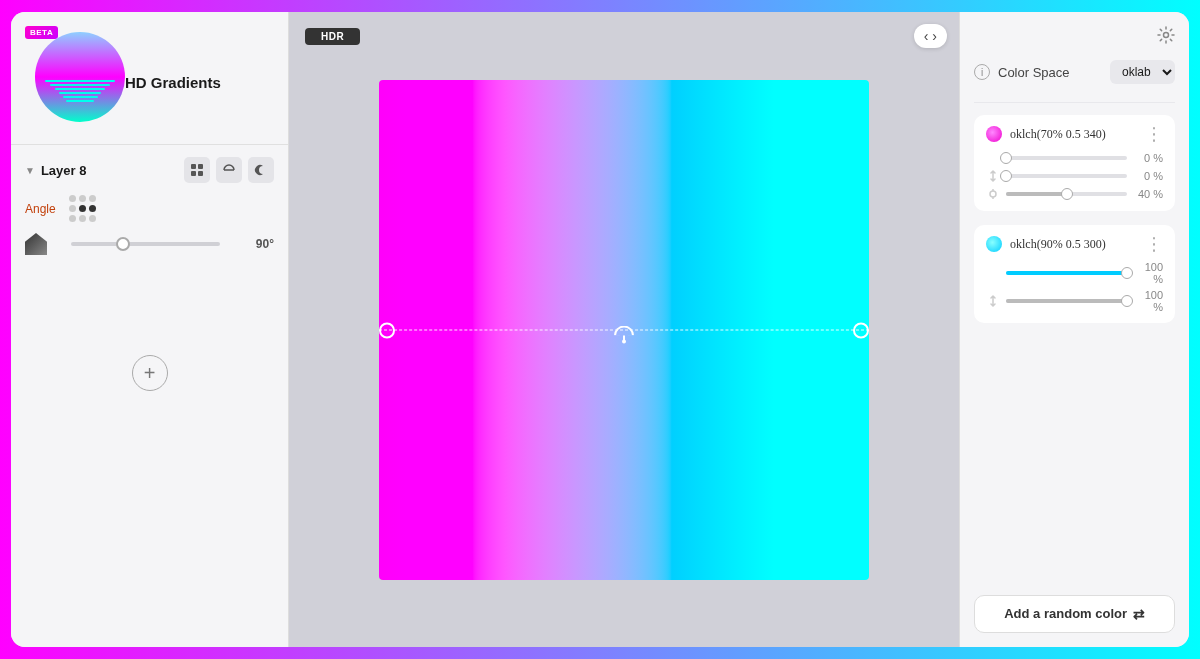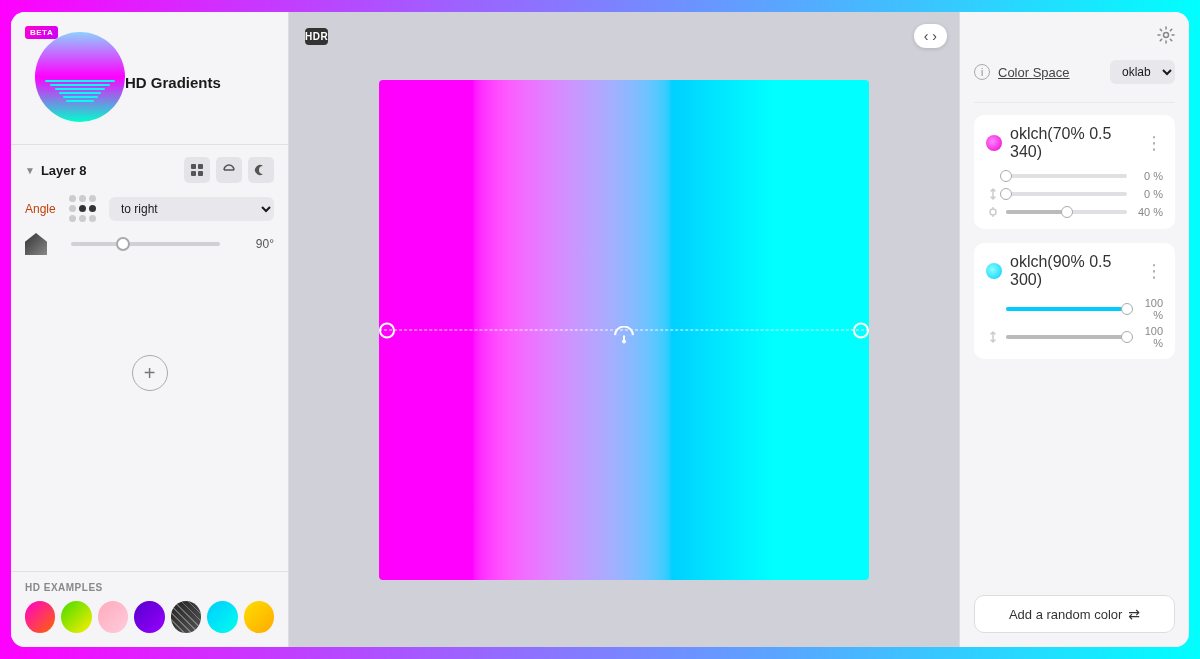--- a/index.html
+++ b/index.html
@@ -151,20 +151,21 @@
       font-size: 12px;
       color: #1a1a1a;
       cursor: pointer;
       flex: 1;
     }
     .slider-row {
       display: flex;
       align-items: center;
       gap: 24px;
       margin-bottom: 8px;
+      font-weight: bold;
     }
     .slider-track {
       flex: 1;
       height: 4px;
       background: #d0d0d5;
       border-radius: 2px;
       position: relative;
     }
     .slider-thumb {
       position: absolute;
@@ -229,21 +230,21 @@
       position: relative;
     }
     .hdr-badge {
       position: absolute;
       top: 16px;
       left: 16px;
       background: #333;
       color: white;
       font-size: 10px;
       font-weight: 700;
-      padding: 3px 0;
+      padding: 3px 16px;
       border-radius: 4px;
       letter-spacing: 0.5px;
     }
     .nav-arrows {
       position: absolute;
       top: 12px;
       right: 12px;
       background: white;
       border-radius: 20px;
       display: flex;
@@ -357,21 +358,20 @@
       align-items: center;
       justify-content: center;
       font-size: 10px;
       color: #888;
       flex-shrink: 0;
     }
     .color-space-label {
       font-size: 13px;
       color: #444;
       flex: 1;
-      text-decoration: underline;
     }
     .color-space-select {
       background: #e8e8ec;
       border: none;
       border-radius: 6px;
       padding: 4px 8px;
       font-size: 12px;
       color: #1a1a1a;
       cursor: pointer;
     }
@@ -389,23 +389,24 @@
       margin-bottom: 8px;
     }
     .color-dot {
       width: 16px;
       height: 16px;
       border-radius: 50%;
       flex-shrink: 0;
       cursor: pointer;
     }
     .color-stop-value {
-      font-size: 16px;
+      font-size: 12px;
       color: #333;
       flex: 1;
+      font-family: Liberation Serif, serif;
     }
     .more-btn {
       background: none;
       border: none;
       cursor: pointer;
       color: #aaa;
       font-size: 18px;
       line-height: 1;
     }
     .slider-section {
@@ -453,25 +454,25 @@
       width: 30px;
       text-align: right;
     }
     .add-random-btn {
       margin-top: auto;
       background: white;
       border: 1.5px solid #ddd;
       border-radius: 10px;
       padding: 10px 14px;
       font-size: 13px;
-      font-weight: 400;
+      font-weight: 700;
       color: #333;
       cursor: pointer;
       display: flex;
-      align-items: flex-end;
+      align-items: flex-start;
       justify-content: center;
       gap: 6px;
     }
     .shuffle-icon {
       font-size: 14px;
     }
     .divider {
       height: 1px;
       background: #e8e8ec;
       margin: 2px 0;
@@ -535,55 +536,35 @@
           <div class="dot"></div>
           <div class="dot"></div>
           <div class="dot"></div>
           <div class="dot"></div>
           <div class="dot active"></div>
           <div class="dot active"></div>
           <div class="dot"></div>
           <div class="dot"></div>
           <div class="dot"></div>
         </div>
-        <select class="angle-select">
-          <option>to right</option>
-          <option>to left</option>
-          <option>to top</option>
-          <option>to bottom</option>
-        </select>
       </div>
 
       <div class="slider-row">
         <div style="width:22px;height:22px;background:linear-gradient(135deg,#333,#888);clip-path:polygon(0 100%,0 40%,50% 0,100% 40%,100% 100%);flex-shrink:0;"></div>
         <div class="slider-track">
           <div class="slider-thumb"></div>
         </div>
         <span class="slider-value">90°</span>
       </div>
 
       <div style="display:flex;justify-content:center;margin-top:80px;">
         <button class="add-btn">+</button>
       </div>
     </div>
 
-    <div class="hd-examples">
-      <div class="hd-label">HD EXAMPLES</div>
-      <div class="example-swatches">
-        <div class="swatch" style="background:linear-gradient(135deg,#ff00cc,#ff6600);"></div>
-        <div class="swatch" style="background:linear-gradient(135deg,#44dd00,#ffee00);"></div>
-        <div class="swatch" style="background:linear-gradient(135deg,#ffaabb,#ffccdd);"></div>
-        <div class="swatch" style="background:linear-gradient(135deg,#5500cc,#9900ff);"></div>
-        <div class="swatch" style="background:linear-gradient(135deg,#222,#555);position:relative;overflow:hidden;">
-          <div style="position:absolute;top:0;left:0;right:0;bottom:0;background:repeating-linear-gradient(45deg,transparent,transparent 4px,rgba(255,255,255,0.3) 4px,rgba(255,255,255,0.3) 5px);"></div>
-        </div>
-        <div class="swatch" style="background:linear-gradient(135deg,#00ccff,#00ffee);"></div>
-        <div class="swatch" style="background:linear-gradient(135deg,#ffdd00,#ffaa00);"></div>
-      </div>
-    </div>
   </div>
 
   <div class="main-canvas">
     <div class="hdr-badge">HDR</div>
     <div class="nav-arrows">
       <button class="nav-arrow">‹</button>
       <button class="nav-arrow">›</button>
     </div>
 
     <div class="gradient-rect">

